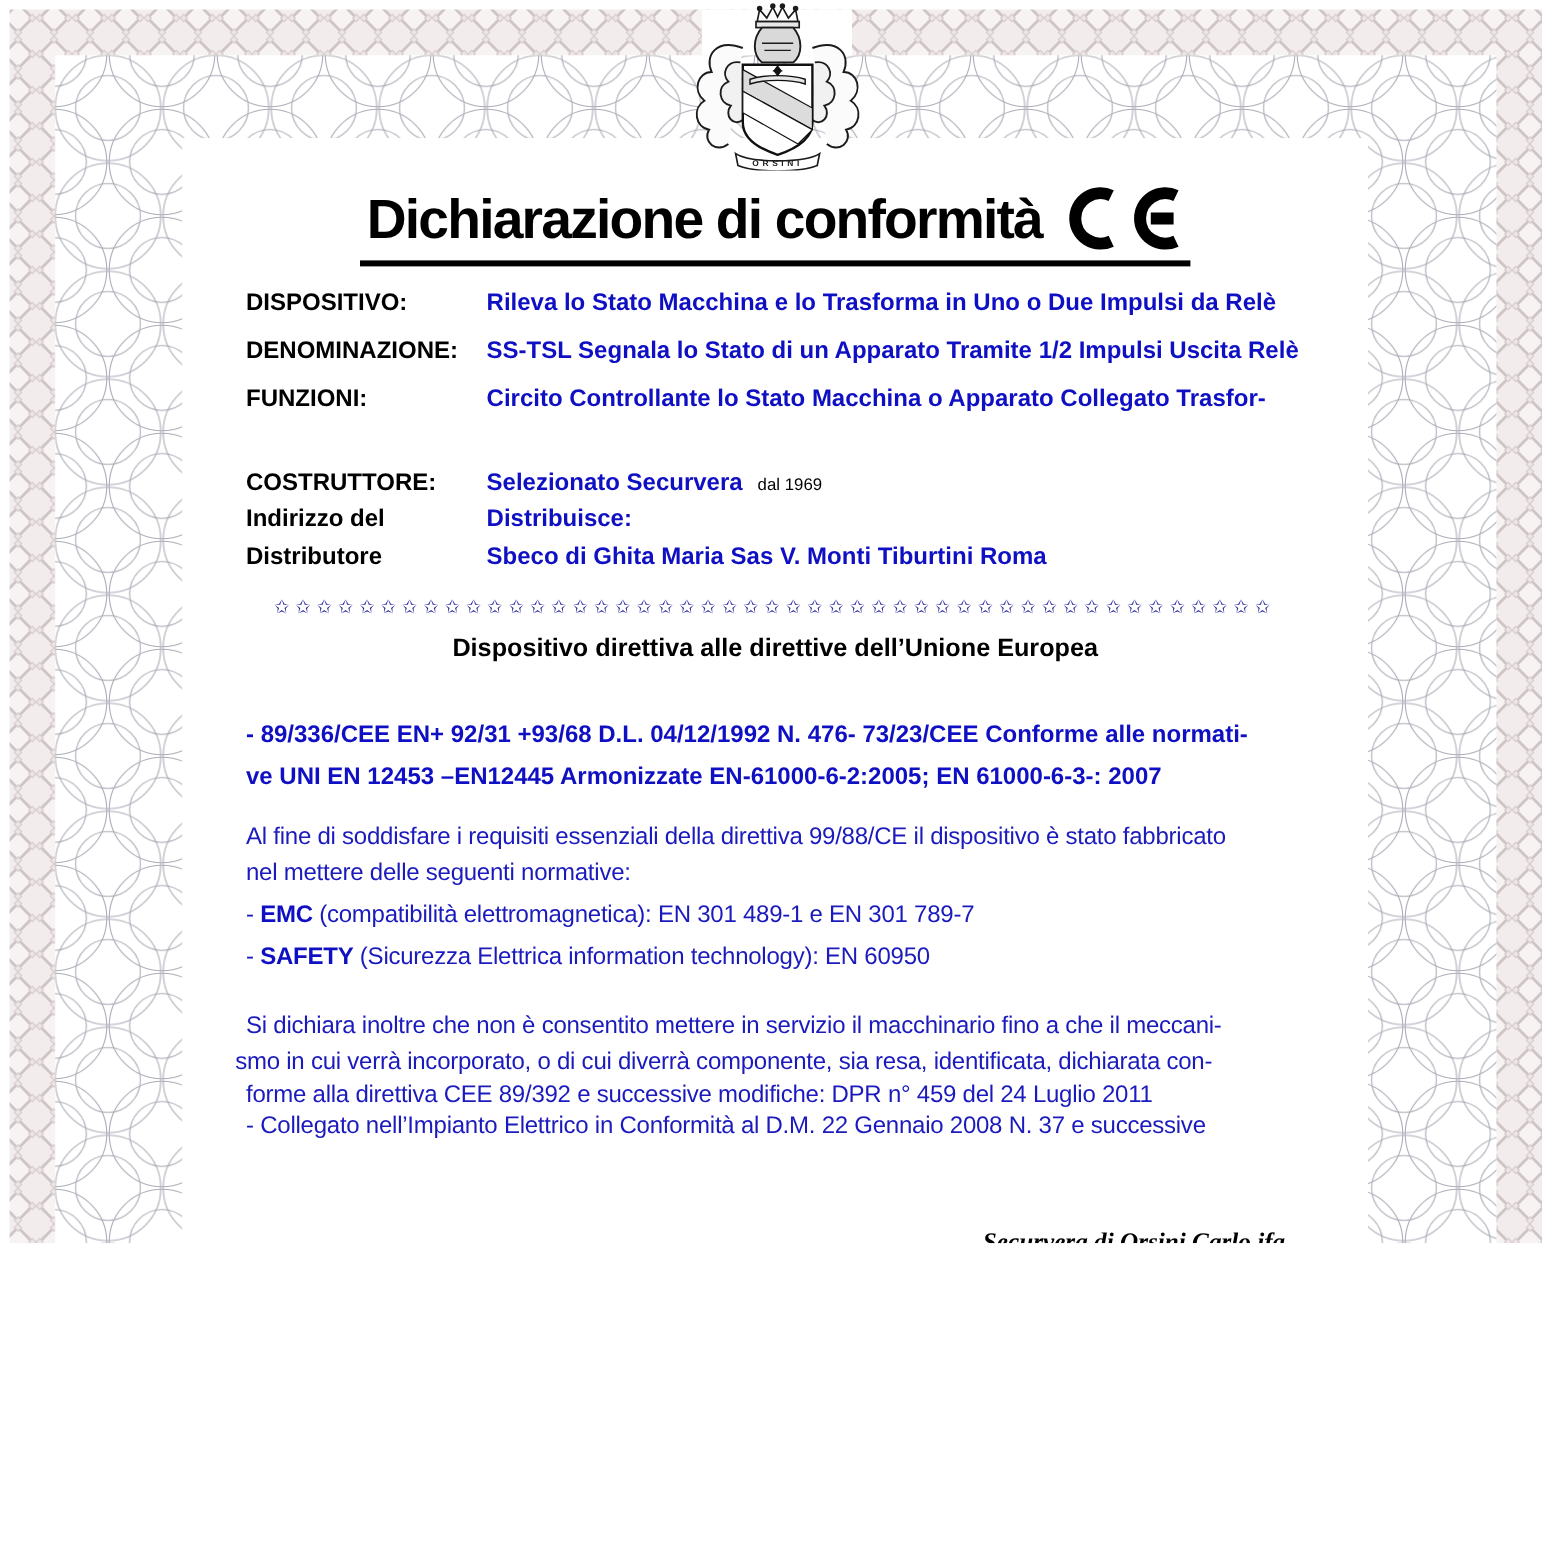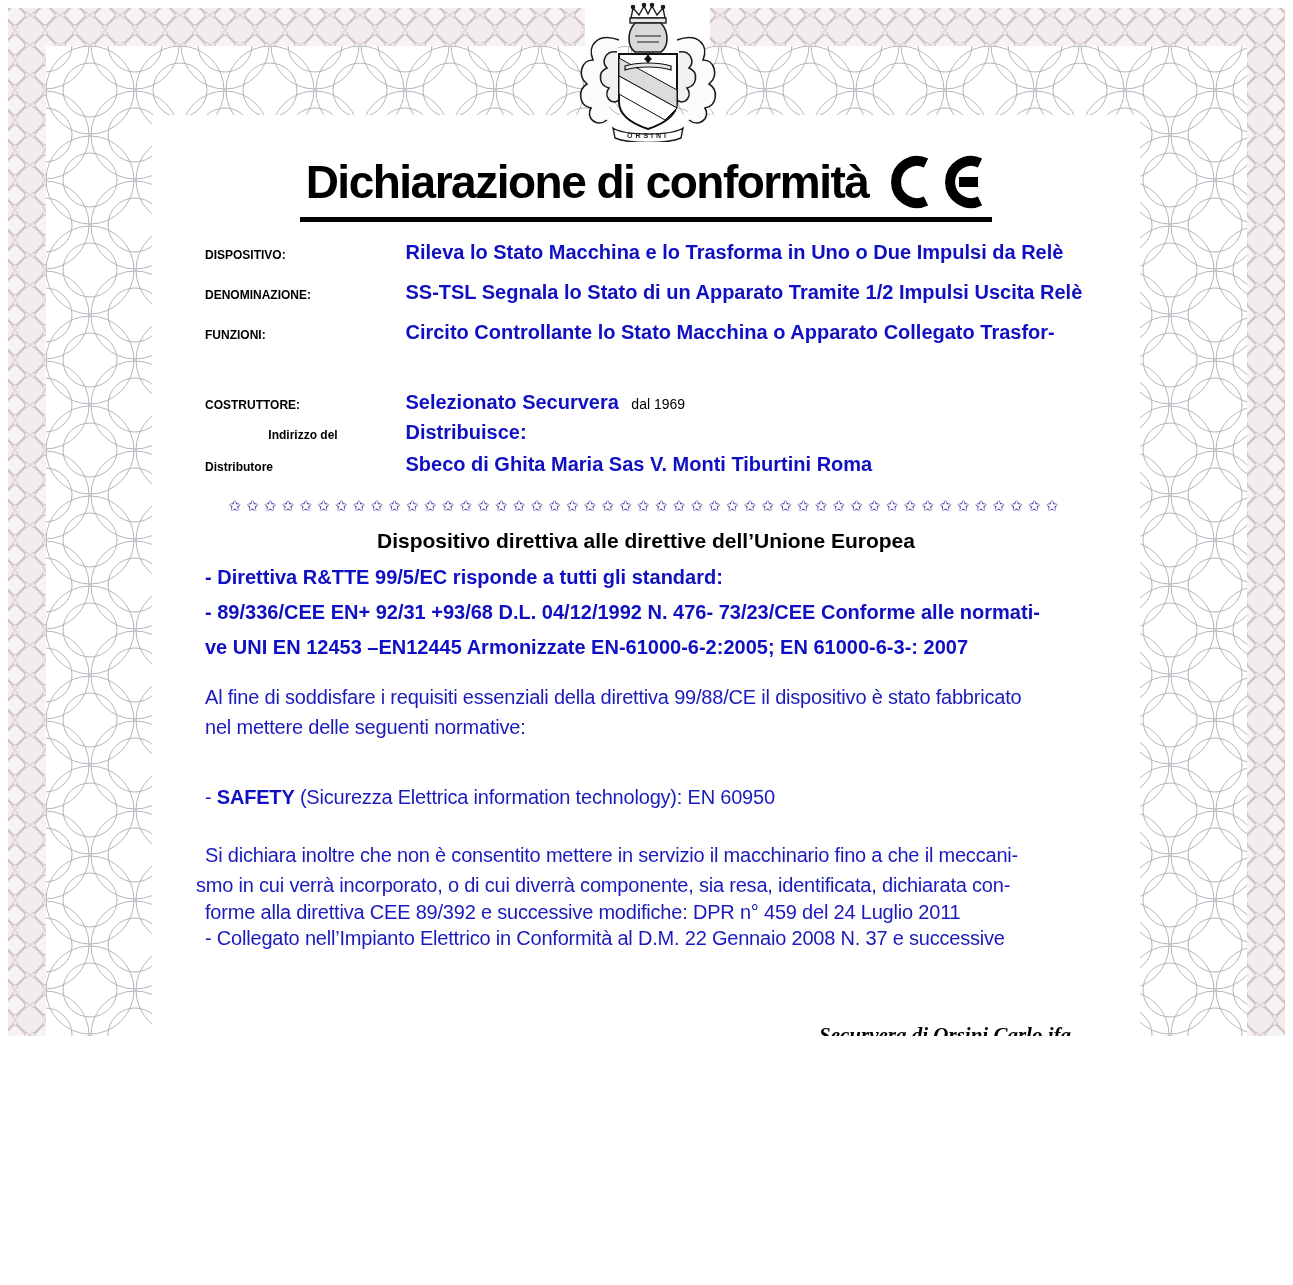--- a/index.html
+++ b/index.html
@@ -9,21 +9,21 @@
   .panel{position:absolute;left:152px;top:115px;width:988px;height:1040px;background:#ffffff;z-index:2;}
 
   
   .title-row{position:absolute;top:40px;left:0;width:100%;text-align:center;white-space:nowrap;}
   .title-inner{display:inline-block;border-bottom:5px solid #000;padding:0 6px 8px 6px;}
   .title-text{font-size:46px;font-weight:bold;color:#000;letter-spacing:-1.5px;vertical-align:middle;}
   .ce-mark{vertical-align:middle;margin-left:14px;}
 
   
   .abs{position:absolute;white-space:nowrap;}
-  .lbl{display:inline-block;width:196px;font-weight:bold;color:#000;font-size:12px;}
+  .lbl{display:inline-block;width:196px;font-weight:bold;color:#000;font-size:20px;}
   .val{font-weight:bold;color:#0f0fc4;font-size:20px;}
   .val-suffix{font-size:14px;color:#000;font-weight:normal;margin-left:8px;}
   .blue-b{color:#0f0fc4;font-weight:bold;font-size:20px;}
   .blue-r{color:#1a1abd;font-weight:normal;font-size:20px;letter-spacing:-0.2px;}
   .black-b{color:#000;font-weight:bold;font-size:20px;}
 
   .stars{color:#2d2d9e;font-size:15px;letter-spacing:5.2px;}
   .center{width:100%;text-align:center;left:0;}
 
   .sig-block{position:absolute;top:908px;right:60px;width:270px;text-align:center;}
@@ -136,39 +136,41 @@
     <div class="abs" style="top:206px;left:53px;">
       <span class="lbl">FUNZIONI:</span>
       <span class="val">Circito Controllante lo Stato Macchina o Apparato Collegato Trasfor-</span>
     </div>
 
     <div class="abs" style="top:276px;left:53px;">
       <span class="lbl">COSTRUTTORE:</span>
       <span class="val">Selezionato Securvera</span>
       <span class="val-suffix">dal 1969</span>
     </div>
-    <div class="abs" style="top:306px;left:53px;text-align:center;">
+    <div class="abs" style="top:306px;left:53px;">
       <span class="lbl">Indirizzo del</span>
       <span class="val">Distribuisce:</span>
     </div>
     <div class="abs" style="top:338px;left:53px;">
       <span class="lbl">Distributore</span>
       <span class="val">Sbeco di Ghita Maria Sas V. Monti Tiburtini Roma</span>
     </div>
 
     <div class="abs stars center" style="top:382px;">✩✩✩✩✩✩✩✩✩✩✩✩✩✩✩✩✩✩✩✩✩✩✩✩✩✩✩✩✩✩✩✩✩✩✩✩✩✩✩✩✩✩✩✩✩✩✩</div>
 
     <div class="abs black-b center" style="top:414px;font-size:21px;">Dispositivo direttiva alle direttive dell’Unione Europea</div>
 
-    <div class="abs blue-b" style="top:451px;left:53px;">- Direttiva R&amp;TTE 99/5/EC risponde a tutti gli standard:</div>
     <div class="abs blue-b" style="top:486px;left:53px;">- 89/336/CEE EN+ 92/31 +93/68 D.L. 04/12/1992 N. 476- 73/23/CEE Conforme alle normati-</div>
     <div class="abs blue-b" style="top:521px;left:53px;">ve UNI EN 12453 –EN12445 Armonizzate EN-61000-6-2:2005; EN 61000-6-3-: 2007</div>
 
     <div class="abs blue-r" style="top:571px;left:53px;">Al fine di soddisfare i requisiti essenziali della direttiva 99/88/CE il dispositivo è stato fabbricato</div>
     <div class="abs blue-r" style="top:601px;left:53px;">nel mettere delle seguenti normative:</div>
+    <div class="abs blue-r" style="top:636px;left:53px;">
+      <span>- </span><span class="blue-b">EMC</span><span> (compatibilità elettromagnetica): EN 301 489-1 e EN 301 789-7</span>
+    </div>
     <div class="abs blue-r" style="top:671px;left:53px;">
       <span>- </span><span class="blue-b">SAFETY</span><span> (Sicurezza Elettrica information technology): EN 60950</span>
     </div>
 
     <div class="abs blue-r" style="top:729px;left:53px;">Si dichiara inoltre che non è consentito mettere in servizio il macchinario fino a che il meccani-</div>
     <div class="abs blue-r" style="top:759px;left:44px;">smo in cui verrà incorporato, o di cui diverrà componente, sia resa, identificata, dichiarata con-</div>
     <div class="abs blue-r" style="top:786px;left:53px;">forme alla direttiva CEE 89/392 e successive modifiche: DPR n° 459 del 24 Luglio 2011</div>
     <div class="abs blue-r" style="top:812px;left:53px;">- Collegato nell’Impianto Elettrico in Conformità al D.M. 22 Gennaio 2008 N. 37 e successive</div>
 
     <div class="sig-block">

